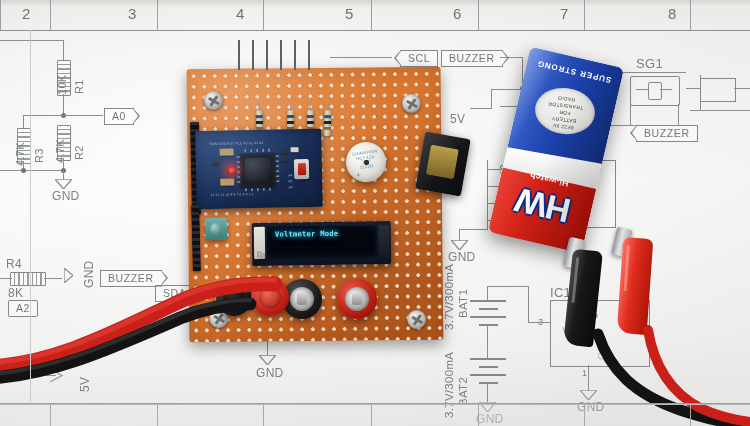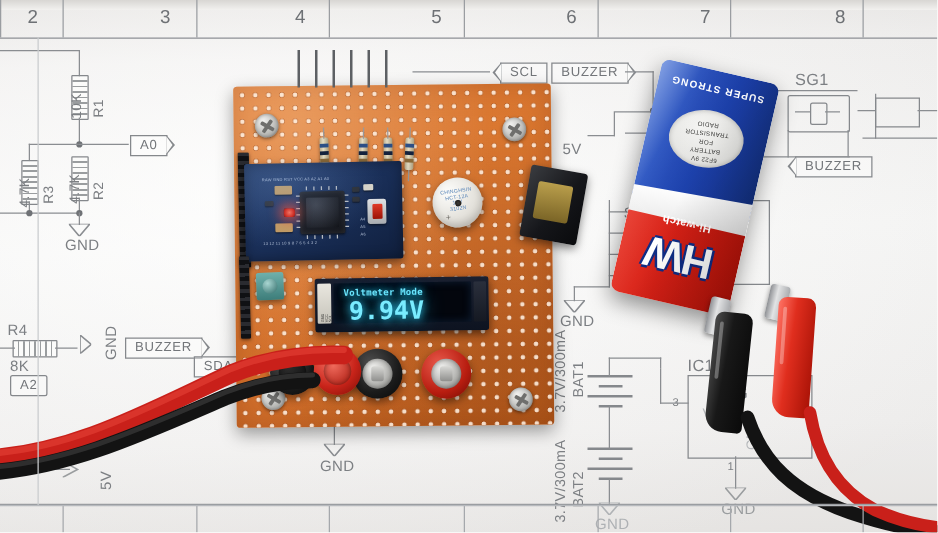--- a/index.html
+++ b/index.html
@@ -503,21 +503,20 @@
     </div>
 
   <div class="oled">
     <div class="pinstrip">
       <span style="left:2px;top:31px;">GND</span>
       <span style="left:5px;top:31px;">VCC</span>
       <span style="left:8px;top:31px;">SCL</span>
     </div>
     <div class="glass">
       <div class="l1">Voltmeter Mode</div>
-      <div class="l2">9.94V</div>
     </div>
     <div class="rgt"></div>
   </div>
 
   <div class="pushbtn">
       <i></i>
     </div>
   <div class="post black" style="left:282px;top:279px;">
     <div class="nut"></div>
       <div class="pin"></div>

